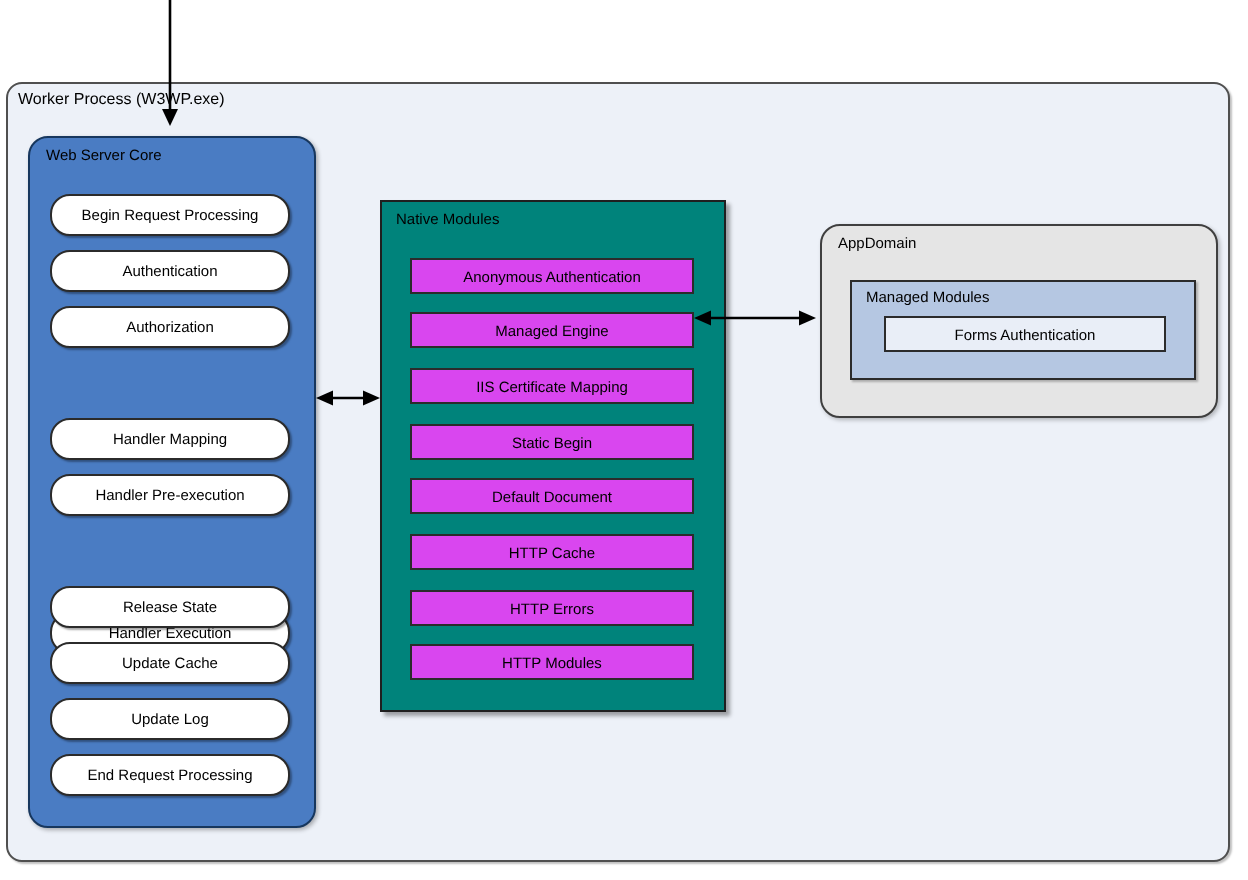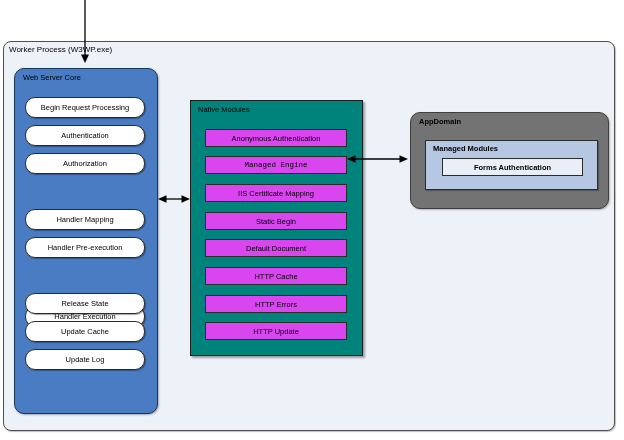--- a/index.html
+++ b/index.html
@@ -69,25 +69,24 @@
     border: 1px solid #2b2b2b;
     display: flex; align-items: center; justify-content: center;
     font-size: 7.5px;
     white-space: nowrap;
   }
   
   .appdomain-box {
     position: absolute;
     left: 410px; top: 112px;
     width: 197px; height: 95px;
-    background: #737373;
+    background: #e5e5e5;
     border: 1px solid #3f3f3f;
     border-radius: 10px;
     box-shadow: 1px 1px 2px rgba(0,0,0,0.25);
-    font-weight: bold;
   }
   .managed-box {
     position: absolute;
     left: 14px; top: 27px;
     width: 171px; height: 48px;
     background: #b5c7e2;
     border: 1px solid #2b2b2b;
     box-shadow: 1px 1px 1px rgba(0,0,0,0.25);
   }
   .mm-item {
@@ -119,32 +118,33 @@
     <div class="box-label" style="left:8px; top:4px; font-size:7.5px;">Web Server Core</div>
     <div class="pill" style="top:28px;">Begin Request Processing</div>
     <div class="pill" style="top:56px;">Authentication</div>
     <div class="pill" style="top:84px;">Authorization</div>
     <div class="pill" style="top:140px;">Handler Mapping</div>
     <div class="pill" style="top:168px;">Handler Pre-execution</div>
     <div class="pill" style="top:196px;margin-top:41px;">Handler Execution</div>
     <div class="pill" style="top:224px;">Release State</div>
     <div class="pill" style="top:252px;">Update Cache</div>
     <div class="pill" style="top:280px;">Update Log</div>
+    <div class="pill" style="top:308px;">End Request Processing</div>
   </div>
 
   <div class="native-box">
     <div class="box-label" style="left:7px; top:4px; font-size:7.5px;">Native Modules</div>
     <div class="nm-item" style="top:28px;">Anonymous Authentication</div>
-    <div class="nm-item" style="top:55px;font-family:Liberation Mono, monospace;">Managed Engine</div>
+    <div class="nm-item" style="top:55px;">Managed Engine</div>
     <div class="nm-item" style="top:83px;">IIS Certificate Mapping</div>
     <div class="nm-item" style="top:111px;">Static Begin</div>
     <div class="nm-item" style="top:138px;">Default Document</div>
     <div class="nm-item" style="top:166px;">HTTP Cache</div>
     <div class="nm-item" style="top:194px;">HTTP Errors</div>
-    <div class="nm-item" style="top:221px;">HTTP Update</div>
+    <div class="nm-item" style="top:221px;">HTTP Modules</div>
   </div>
 
   <div class="appdomain-box">
     <div class="box-label" style="left:8px; top:4px; font-size:7.5px;">AppDomain</div>
     <div class="managed-box">
       <div class="box-label" style="left:7px; top:3px; font-size:7.5px;">Managed Modules</div>
       <div class="mm-item">Forms Authentication</div>
     </div>
   </div>
 

